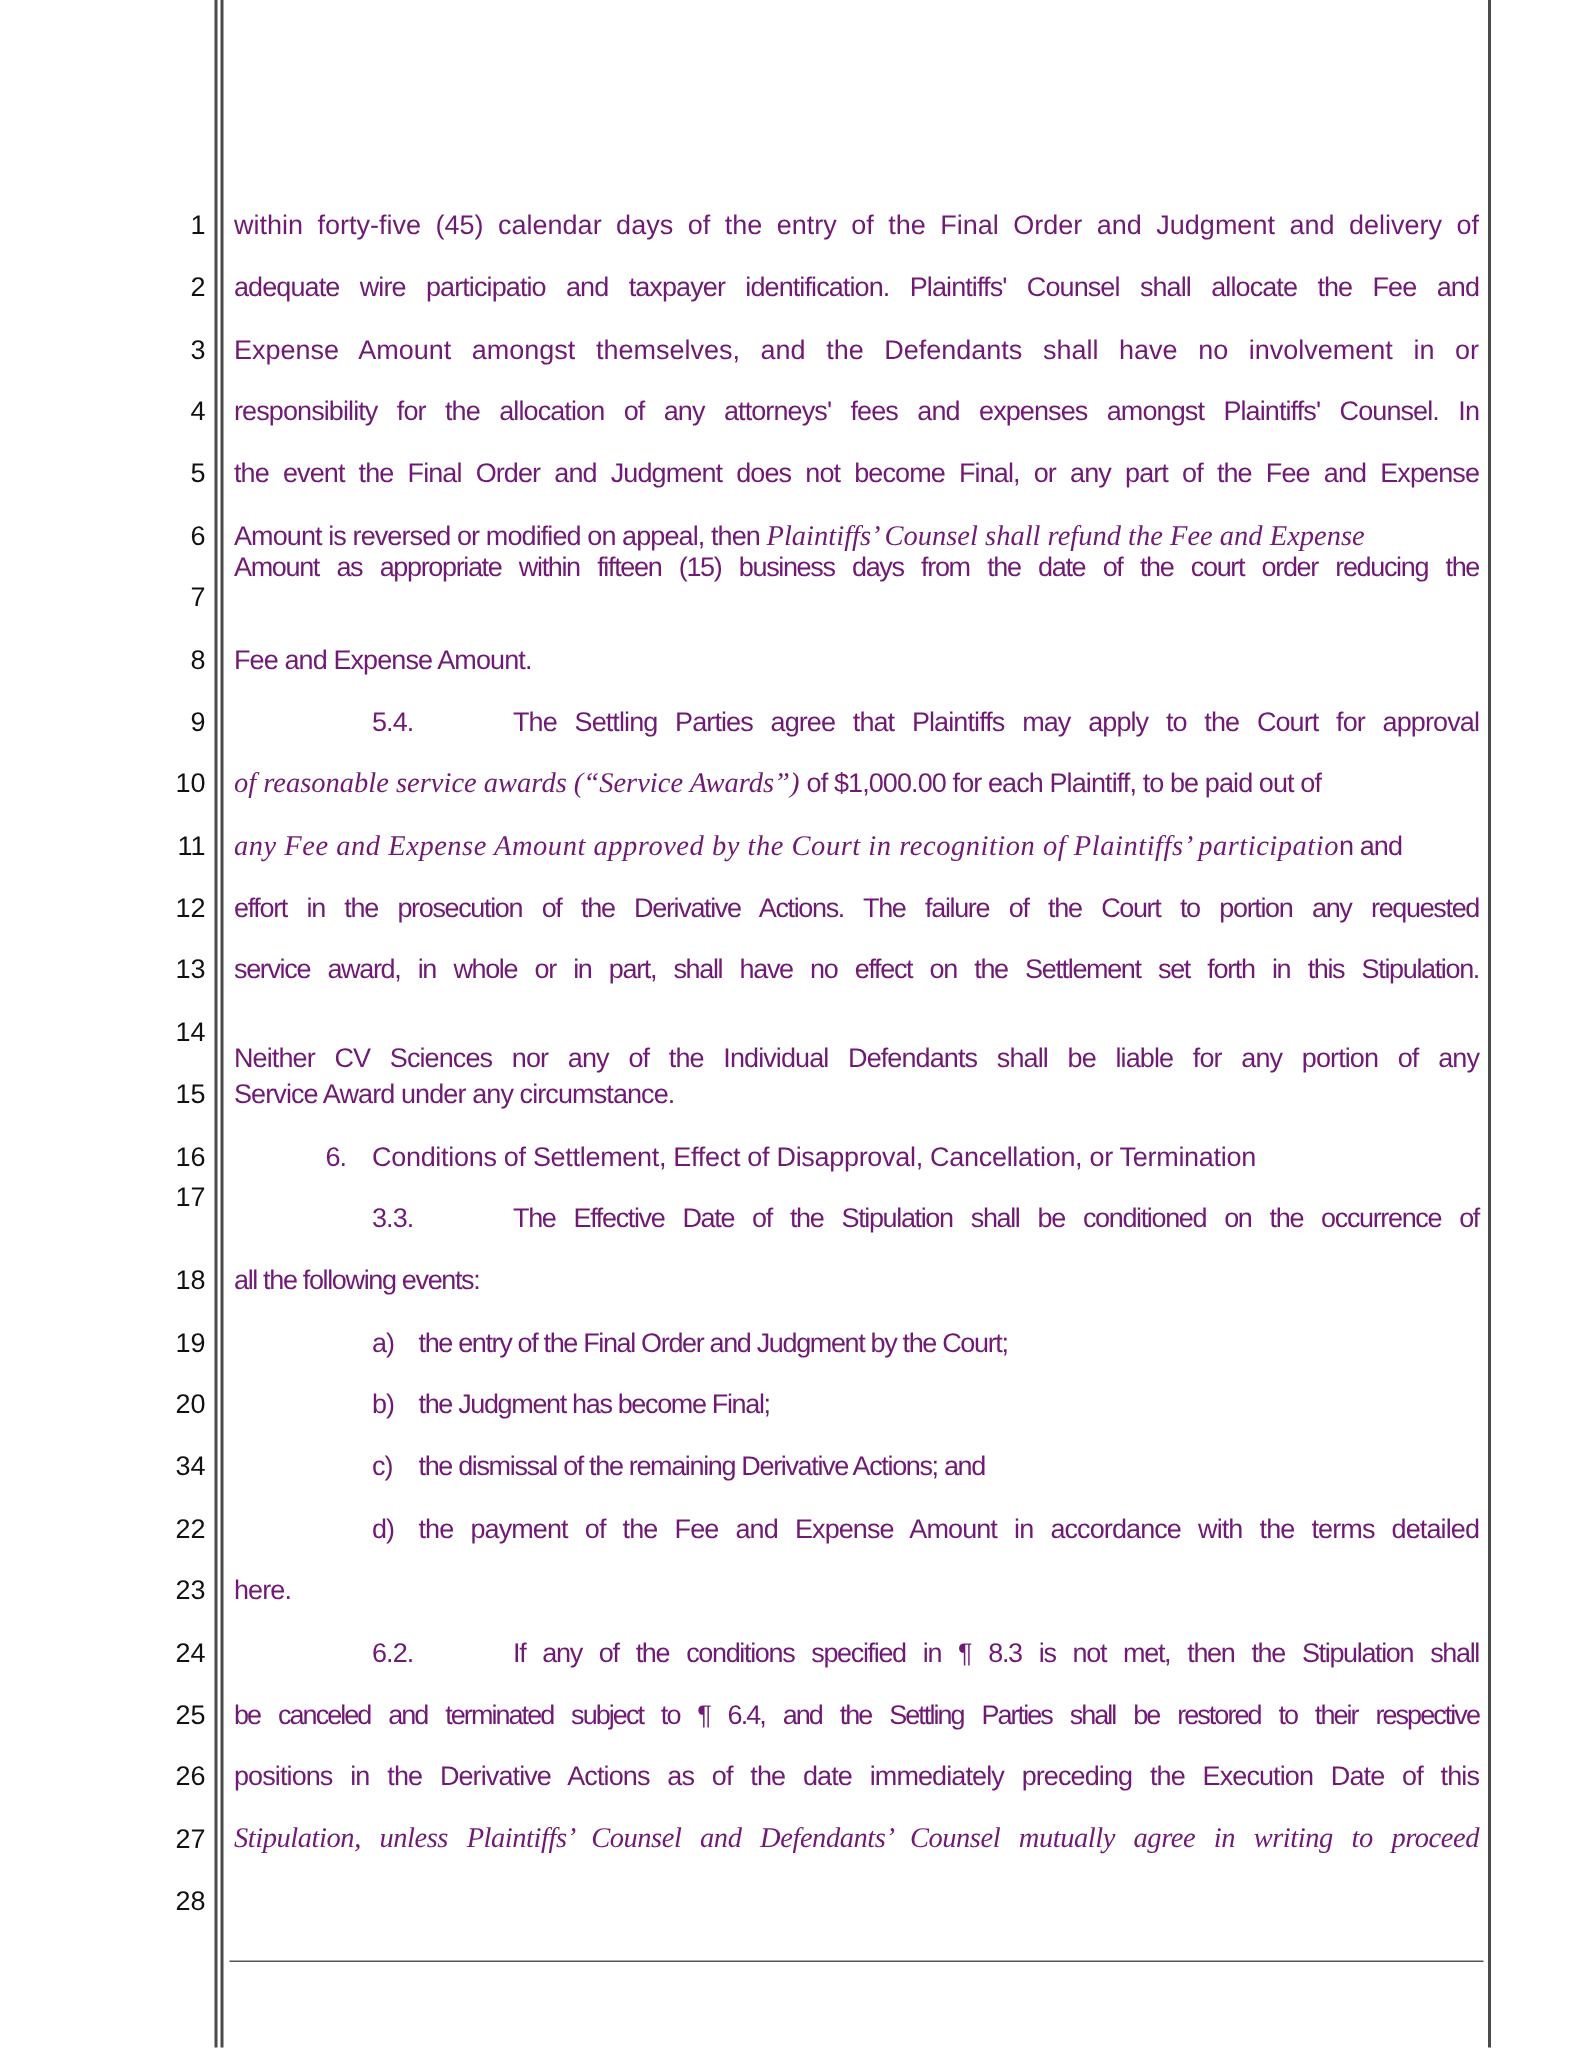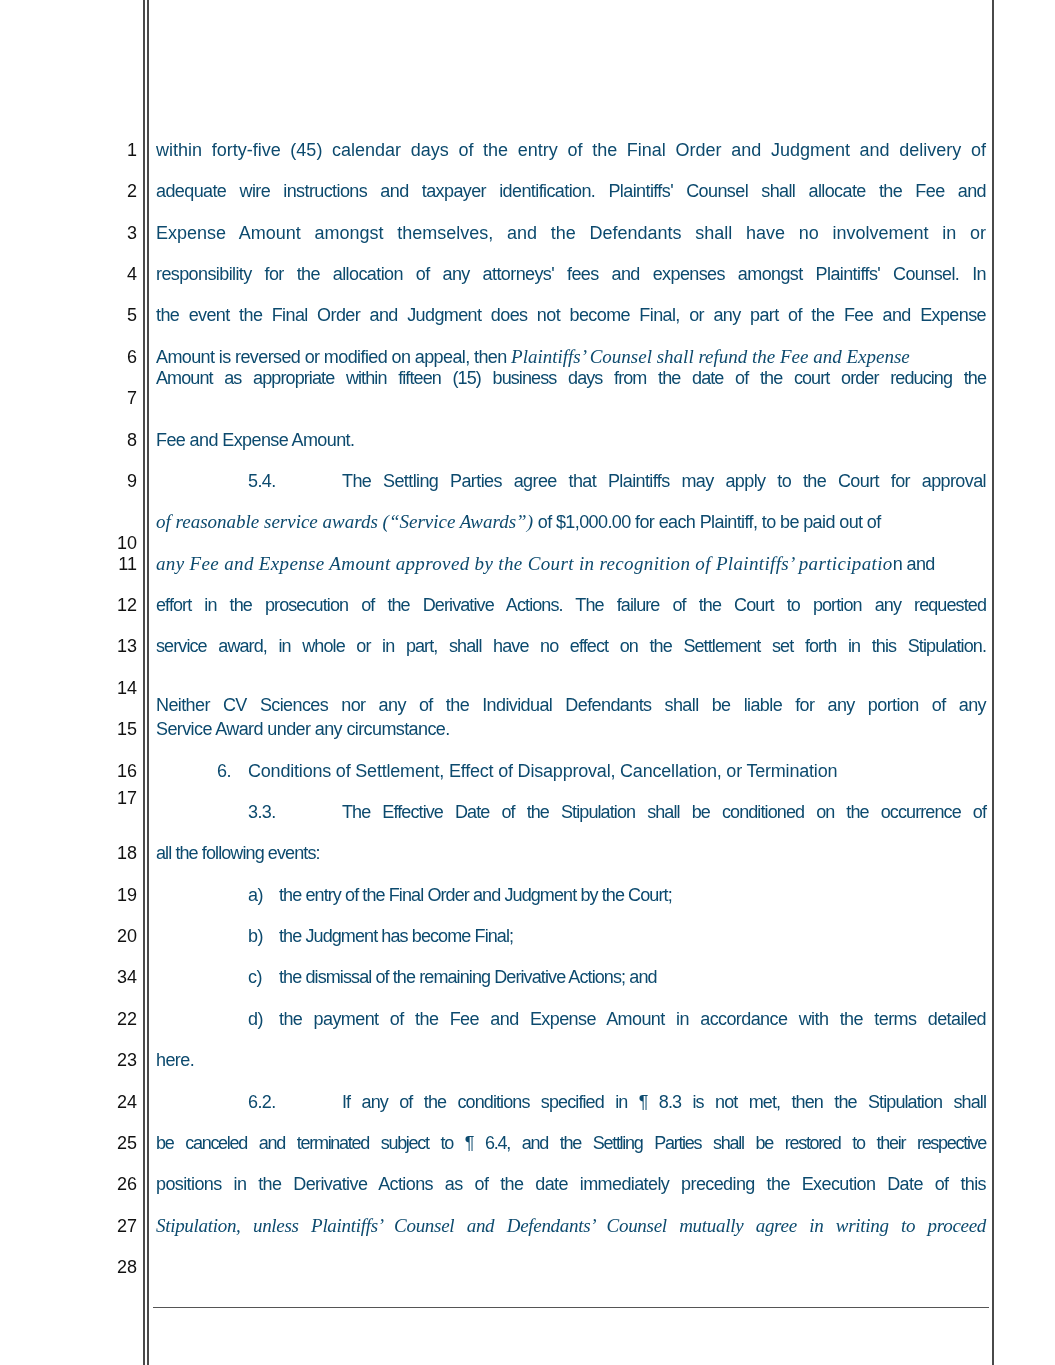--- a/index.html
+++ b/index.html
@@ -10,21 +10,21 @@
     .vline.l2 { left: 147px; }
     .vline.r1 { left: 992px; }
     .hline { position: absolute; left: 153px; width: 836px; top: 1307px; height: 1px; background: #555; }
     .linenum {
       position: absolute; left: 100px; width: 37px; text-align: right;
       font-family: "Liberation Sans", sans-serif; font-size: 18px; color: #111;
       line-height: 22px;
     }
     .txt {
       position: absolute; left: 156px; width: 830px;
-      font-family: "Liberation Sans", sans-serif; font-size: 18px; color: #0c4a6e;
+      font-family: "Liberation Sans", sans-serif; font-size: 18px; color: #701a75;
       line-height: 22px; white-space: nowrap;
       transform-origin: left center;
     }
     .justify { text-align: justify; text-align-last: justify; white-space: normal; }
     .serif { font-family: "Liberation Serif", serif; font-size: 19px; font-style: italic; }
     .cond { letter-spacing: -0.6px; }
     .num-label { display: inline-block; }
   </style>
 </head>
 <body>
@@ -38,21 +38,21 @@
   <div>
     <div class="linenum" style="top:139px">1</div>
     <div class="linenum" style="top:180px">2</div>
     <div class="linenum" style="top:222px">3</div>
     <div class="linenum" style="top:263px">4</div>
     <div class="linenum" style="top:304px">5</div>
     <div class="linenum" style="top:346px">6</div>
     <div class="linenum" style="top:387px">7</div>
     <div class="linenum" style="top:429px">8</div>
     <div class="linenum" style="top:470px">9</div>
-    <div class="linenum" style="top:532px">10</div>
+    <div class="linenum" style="top:511px">10</div>
     <div class="linenum" style="top:553px">11</div>
     <div class="linenum" style="top:594px">12</div>
     <div class="linenum" style="top:635px">13</div>
     <div class="linenum" style="top:677px">14</div>
     <div class="linenum" style="top:718px">15</div>
     <div class="linenum" style="top:760px">16</div>
     <div class="linenum" style="top:787px">17</div>
     <div class="linenum" style="top:842px">18</div>
     <div class="linenum" style="top:884px">19</div>
     <div class="linenum" style="top:925px">20</div>
@@ -61,21 +61,21 @@
     <div class="linenum" style="top:1049px">23</div>
     <div class="linenum" style="top:1091px">24</div>
     <div class="linenum" style="top:1132px">25</div>
     <div class="linenum" style="top:1173px">26</div>
     <div class="linenum" style="top:1215px">27</div>
     <div class="linenum" style="top:1256px">28</div>
   </div>
 
   <div>
     <div class="txt justify" style="top:139px">within forty-five (45) calendar days of the entry of the Final Order and Judgment and delivery of</div>
-    <div class="txt justify cond" style="top:180px">adequate wire instructions and taxpayer identification.  Plaintiffs' Counsel shall allocate the Fee and</div>
+    <div class="txt justify cond" style="top:180px">adequate wire participatio and taxpayer identification.  Plaintiffs' Counsel shall allocate the Fee and</div>
     <div class="txt justify" style="top:222px">Expense Amount amongst themselves, and the Defendants shall have no involvement in or</div>
     <div class="txt justify cond" style="top:263px">responsibility for the allocation of any attorneys' fees and expenses amongst Plaintiffs' Counsel.  In</div>
     <div class="txt justify cond" style="top:304px">the event the Final Order and Judgment does not become Final, or any part of the Fee and Expense</div>
     <div class="txt" style="top:346px">
       <span class="cond">Amount is reversed or modified on appeal, then </span><span class="serif">Plaintiffs’ Counsel shall refund the Fee and Expense</span>
     </div>
     <div class="txt justify cond" style="top:367px; letter-spacing:-0.9px">Amount as appropriate within fifteen (15) business days from the date of the court order reducing the</div>
     <div class="txt cond" style="top:429px">Fee and Expense Amount.</div>
 
     <div class="txt" style="top:470px">

